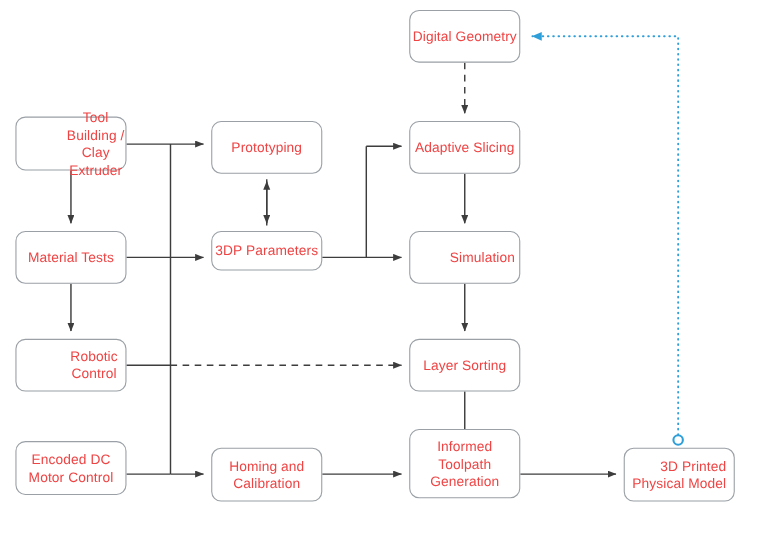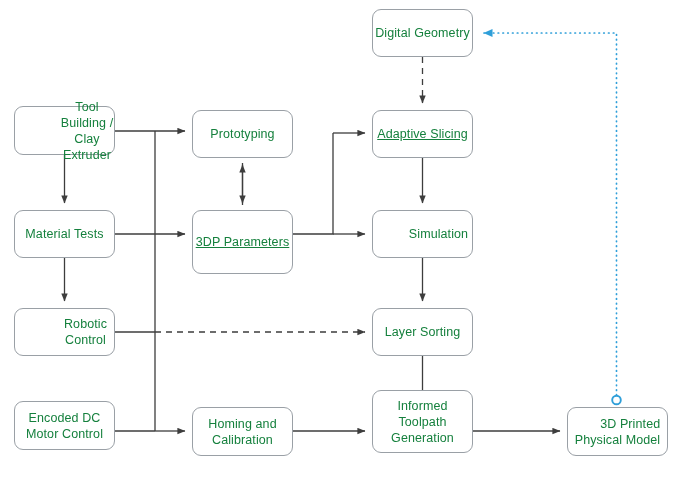--- a/index.html
+++ b/index.html
@@ -28,21 +28,21 @@
   .node {
     position: absolute;
     box-sizing: border-box;
     background: #ffffff;
     border: 1px solid #9aa0a6;
     border-radius: 9px;
     display: flex;
     align-items: center;
     justify-content: center;
     text-align: center;
-    color: #15803d;
+    color: #ef4444;
     font-size: 12.5px;
     line-height: 16px;
     letter-spacing: 0.1px;
     white-space: pre-line;
   }
 </style>
 </head>
 <body>
 
 <div id="canvas">
@@ -111,28 +111,28 @@
 
   <div class="node" style="left:14px; top:210px; width:101px; height:48px;">Material Tests</div>
 
   <div class="node" style="left:14px; top:308px; width:101px; height:48px;padding-left:42px;">Robotic Control</div>
 
   <div class="node" style="left:14px; top:401px; width:101px; height:49px;">Encoded DC
 Motor Control</div>
 
   <div class="node" style="left:192px; top:110px; width:101px; height:48px;">Prototyping</div>
 
-  <div class="node" style="left:192px; top:210px; width:101px; height:64px;text-decoration:underline;">3DP Parameters</div>
+  <div class="node" style="left:192px; top:210px; width:101px; height:36px;">3DP Parameters</div>
 
   <div class="node" style="left:192px; top:407px; width:101px; height:49px;">Homing and
 Calibration</div>
 
   <div class="node" style="left:372px; top:9px; width:101px; height:48px;">Digital Geometry</div>
 
-  <div class="node" style="left:372px; top:110px; width:101px; height:48px;text-decoration:underline;">Adaptive Slicing</div>
+  <div class="node" style="left:372px; top:110px; width:101px; height:48px;">Adaptive Slicing</div>
 
   <div class="node" style="left:372px; top:210px; width:101px; height:48px;padding-left:32px;">Simulation</div>
 
   <div class="node" style="left:372px; top:308px; width:101px; height:48px;">Layer Sorting</div>
 
   <div class="node" style="left:372px; top:390px; width:101px; height:63px;">Informed
 Toolpath
 Generation</div>
 
   <div class="node" style="left:567px; top:407px; width:101px; height:49px;text-align:right;">3D Printed

